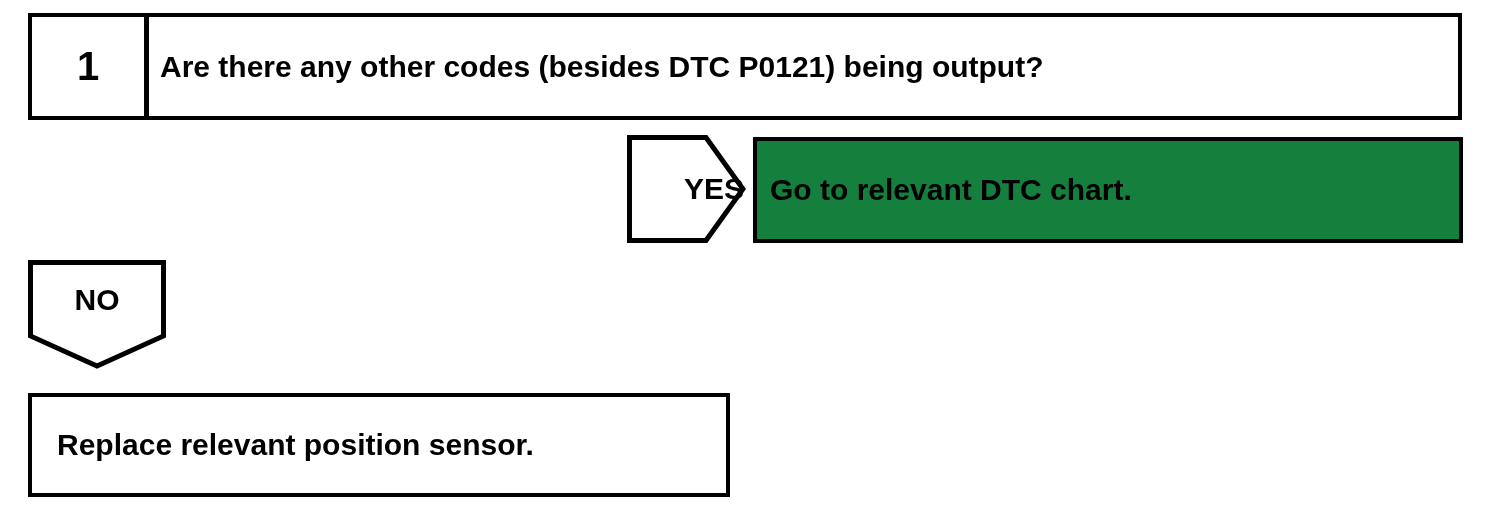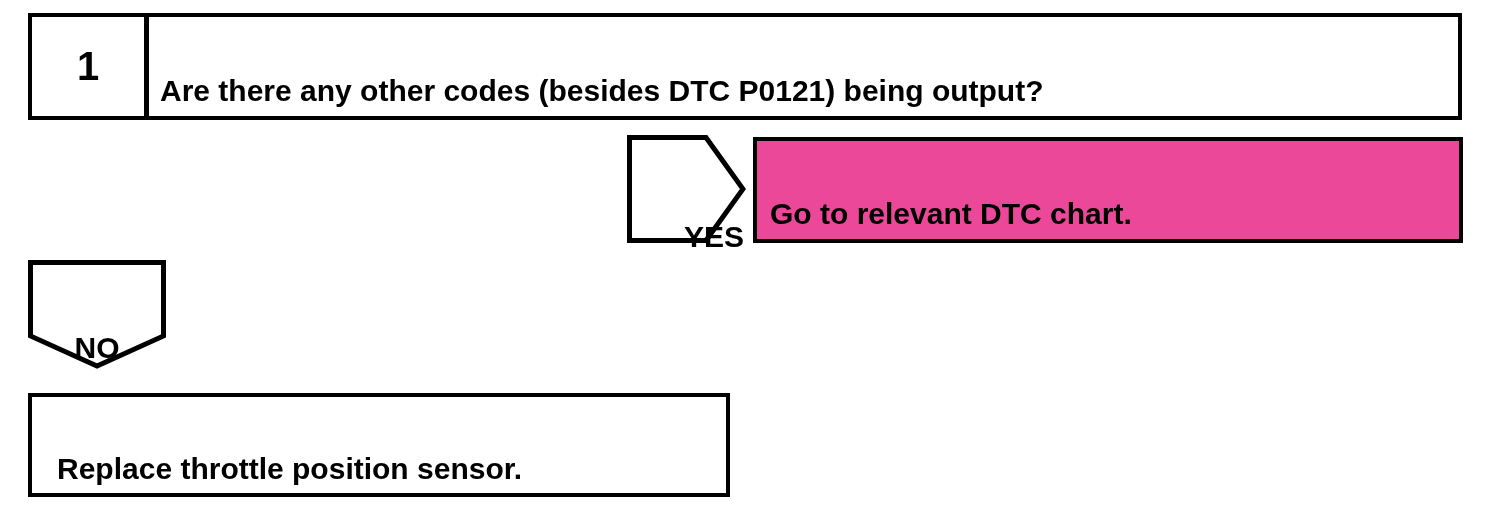--- a/index.html
+++ b/index.html
@@ -15,21 +15,20 @@
     font-family: "Liberation Sans", sans-serif;
     color: #000000;
     overflow: hidden;
   }
   .bold-label {
     font-weight: 700;
     font-size: 30px;
     letter-spacing: 0px;
     color: #000000;
     white-space: nowrap;
-    margin-top: 48px;
   }
 
   
   .question-box {
     position: absolute;
     left: 28px;
     top: 13px;
     width: 1434px;
     height: 107px;
     border: 4px solid #000000;
@@ -79,21 +78,21 @@
     position: absolute;
     left: 753px;
     top: 137px;
     width: 710px;
     height: 106px;
     border: 4px solid #000000;
     box-sizing: border-box;
     display: flex;
     align-items: center;
     padding-left: 13px;
-    background: #ec4899;
+    background: #15803d;
   }
 
   
   .no-pentagon {
     position: absolute;
     left: 28px;
     top: 260px;
     width: 120px;
     height: 109px;
   }
@@ -148,16 +147,16 @@
   </div>
 
   <div class="no-pentagon">
     <svg width="138" height="109" viewBox="0 0 138 109">
       <polygon points="2.5,2.5 135.5,2.5 135.5,76 69,106 2.5,76" fill="#ffffff" stroke="#000000" stroke-width="5" stroke-linejoin="miter"></polygon>
     </svg>
     <span class="tag-label bold-label">NO</span>
   </div>
 
   <div class="no-action-box">
-    <span class="bold-label">Replace throttle position sensor.</span>
+    <span class="bold-label">Replace relevant position sensor.</span>
   </div>
 
 </div>
 
 </body></html>

